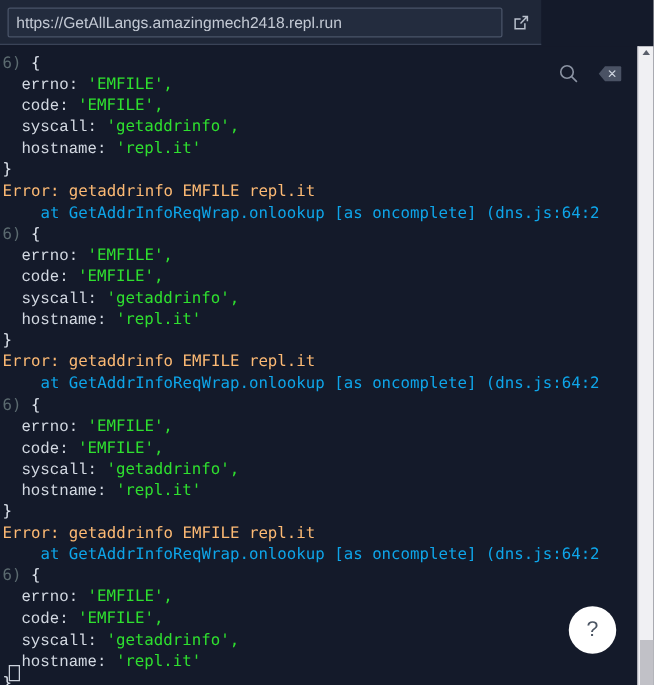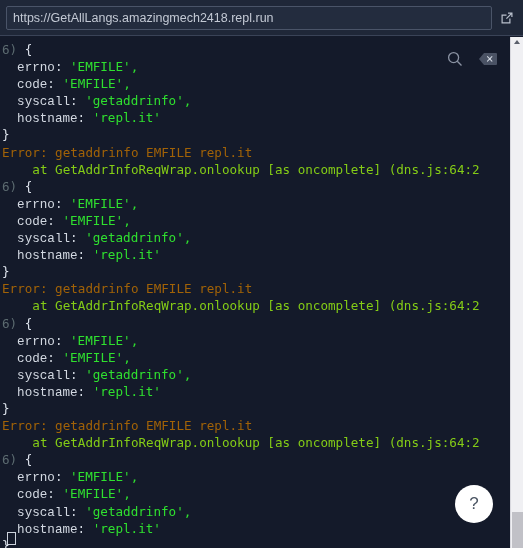--- a/index.html
+++ b/index.html
@@ -20,21 +20,21 @@
     height: 548px;
     background: #141a2a;
     overflow: hidden;
   }
 
   
   .urlbar-row {
     position: absolute;
     top: 0;
     left: 0;
-    width: 523px;
+    width: 433px;
     height: 36px;
     background: #1f2738;
     box-sizing: border-box;
     display: flex;
     align-items: center;
     padding: 0 4px 0 6px;
     border-bottom: 1px solid #3a4357;
   }
   .url-input {
     flex: 1 1 auto;
@@ -102,22 +102,22 @@
     white-space: pre;
     color: #d3d9e2;
     letter-spacing: 0px;
   }
   .ln { height: 17.1px; }
 
   .idx      { color: #5c6b70; }
   .punct    { color: #dde3ec; }
   .key      { color: #d3d9e2; font-family: Liberation Mono, monospace; }
   .str      { color: #2fe02f; }
-  .errline  { color: #a16207; }
-  .stack    { color: #84cc16; }
+  .errline  { color: #fdba74; }
+  .stack    { color: #0ea5e9; }
 
   .cursor-box {
     position: absolute;
     left: 7px;
     bottom: 3px;
     width: 9px;
     height: 13px;
     border: 1.5px solid #cdd3dd;
     box-sizing: border-box;
   }

